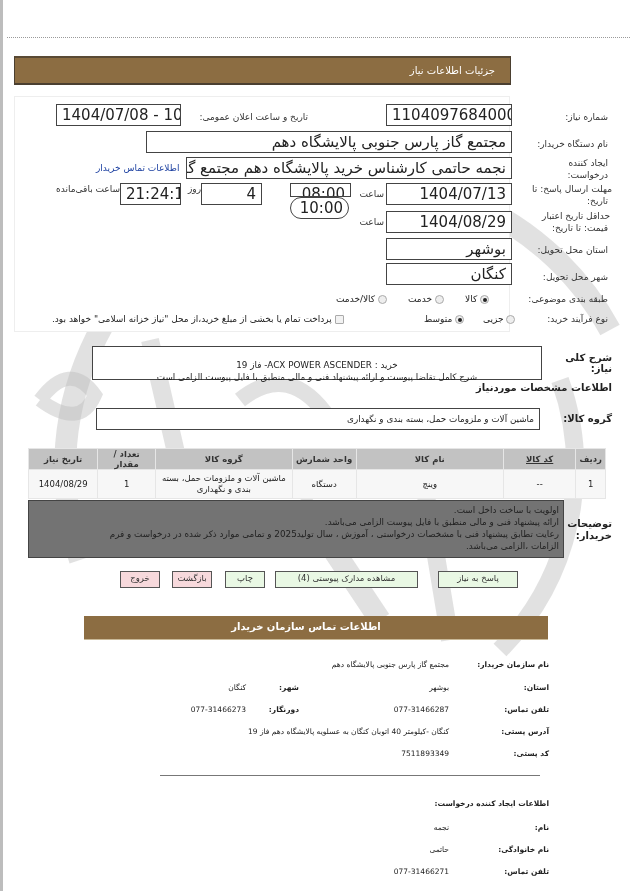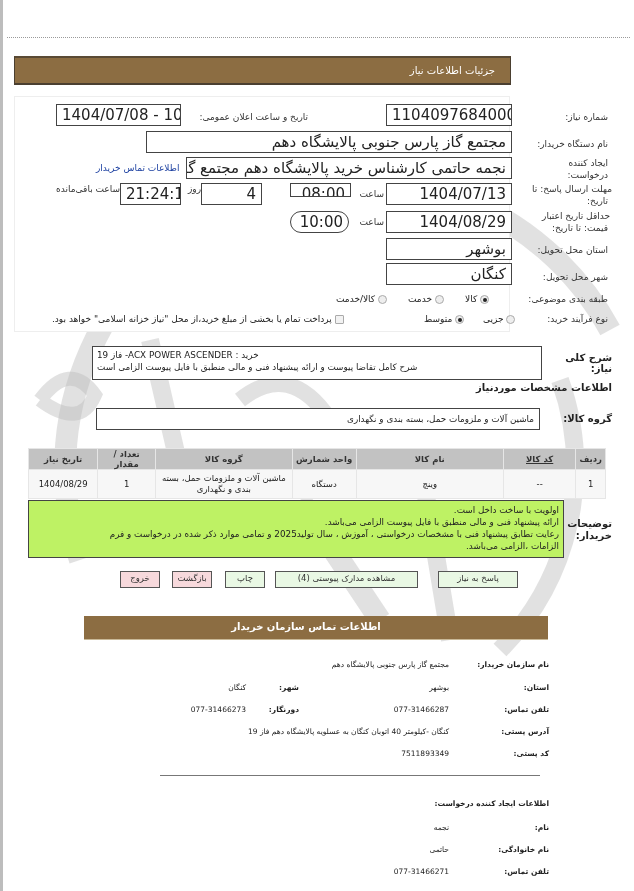--- a/index.html
+++ b/index.html
@@ -74,21 +74,21 @@
 <div class="box ltr" style="left:290px;top:183px;width:61px;height:14px;text-decoration:underline;">08:00</div>
 <div class="box ltr" style="left:201px;top:183px;width:61px;height:22px;">4</div>
 <div class="lbl" style="left:183px;top:184px;width:18px;">روز</div>
 <div class="box ltr" style="left:120px;top:183px;width:61px;height:22px;">21:24:16</div>
 <div class="lbl" style="left:44px;top:184px;width:76px;">ساعت باقی‌مانده</div>
 
 <div class="lbl" style="right:24px;top:211px;width:95px;">حداقل تاریخ اعتبار</div>
 <div class="lbl" style="right:26px;top:223px;width:90px;">قیمت: تا تاریخ:</div>
 <div class="box ltr" style="left:386px;top:211px;width:126px;height:22px;">1404/08/29</div>
 <div class="lbl" style="left:356px;top:217px;width:28px;">ساعت</div>
-<div class="box ltr" style="left:290px;top:211px;width:59px;height:22px;border-radius:11px;">10:00</div>
+<div class="box ltr" style="left:290px;top:197px;width:59px;height:22px;border-radius:11px;">10:00</div>
 
 <div class="lbl" style="right:26px;top:245px;width:90px;">استان محل تحویل:</div>
 <div class="box rtl" style="left:386px;top:238px;width:126px;height:22px;">بوشهر</div>
 
 <div class="lbl" style="right:26px;top:272px;width:90px;">شهر محل تحویل:</div>
 <div class="box rtl" style="left:386px;top:263px;width:126px;height:22px;">کنگان</div>
 
 <div class="lbl" style="right:26px;top:294px;width:90px;">طبقه بندی موضوعی:</div>
 <div class="opt" style="left:465px;top:293px;">
   <span class="radio on"></span>
@@ -111,21 +111,21 @@
 <div class="opt" style="left:424px;top:313px;">
   <span class="radio on"></span>
   <span>متوسط</span>
 </div>
 <div class="opt" style="left:52px;top:313px;">
   <span class="check"></span>
   <span>پرداخت تمام یا بخشی از مبلغ خرید،از محل "نیاز خزانه اسلامی" خواهد بود.</span>
 </div>
 
 <div class="lbl bold" style="right:22px;top:352px;width:60px;font-size:10px;">شرح کلی نیاز:</div>
-<div class="abs" style="left:92px;top:346px;width:450px;height:34px;border:1px solid #444;background:#fff;padding:2px 4px;font-size:8.8px;line-height:12px;text-align:left;">
+<div class="abs" style="left:92px;top:346px;width:450px;height:34px;border:1px solid #444;background:#fff;padding:12px 4px;font-size:8.8px;line-height:12px;text-align:center;">
   <div>خرید : ACX POWER ASCENDER- فاز 19</div>
   <div>شرح کامل تقاضا پیوست و ارائه پیشنهاد فنی و مالی منطبق با فایل پیوست الزامی است</div>
 </div>
 
 <div class="lbl bold" style="right:22px;top:382px;width:150px;font-size:10px;">اطلاعات مشخصات موردنیاز</div>
 <div class="lbl bold" style="right:22px;top:413px;width:60px;font-size:10px;">گروه کالا:</div>
 <div class="box rtl" style="left:96px;top:408px;width:444px;height:22px;font-size:8.8px;">ماشین آلات و ملزومات حمل، بسته بندی و نگهداری</div>
 
 <table class="items">
   <thead>
@@ -147,21 +147,21 @@
       <td>دستگاه</td>
       <td style="line-height:11px;">ماشین آلات و ملزومات حمل، بسته بندی و نگهداری</td>
       <td>1</td>
       <td>1404/08/29</td>
     </tr>
   </tbody>
 </table>
 
 <div class="lbl bold" style="right:22px;top:518px;width:50px;font-size:10px;">توضیحات</div>
 <div class="lbl bold" style="right:22px;top:530px;width:50px;font-size:10px;">خریدار:</div>
-<div class="abs" style="left:28px;top:500px;width:536px;height:58px;border:1px solid #444;background:#bef264;padding:3px 4px;font-size:8.8px;line-height:12px;text-align:right;">
+<div class="abs" style="left:28px;top:500px;width:536px;height:58px;border:1px solid #444;background:#737373;padding:3px 4px;font-size:8.8px;line-height:12px;text-align:right;">
   <div>اولویت با ساخت داخل است.</div>
   <div>ارائه پیشنهاد فنی و مالی منطبق با فایل پیوست الزامی می‌باشد.</div>
   <div>رعایت تطابق پیشنهاد فنی با مشخصات درخواستی ، آموزش ، سال تولید2025 و تمامی موارد ذکر شده در درخواست و فرم</div>
   <div>الزامات ،الزامی می‌باشد.</div>
 </div>
 
 <div class="btn green" style="left:438px;top:571px;width:80px;">پاسخ به نیاز</div>
 <div class="btn green" style="left:275px;top:571px;width:143px;">مشاهده مدارک پیوستی (4)</div>
 <div class="btn green" style="left:225px;top:571px;width:40px;">چاپ</div>
 <div class="btn pink" style="left:172px;top:571px;width:40px;">بازگشت</div>

